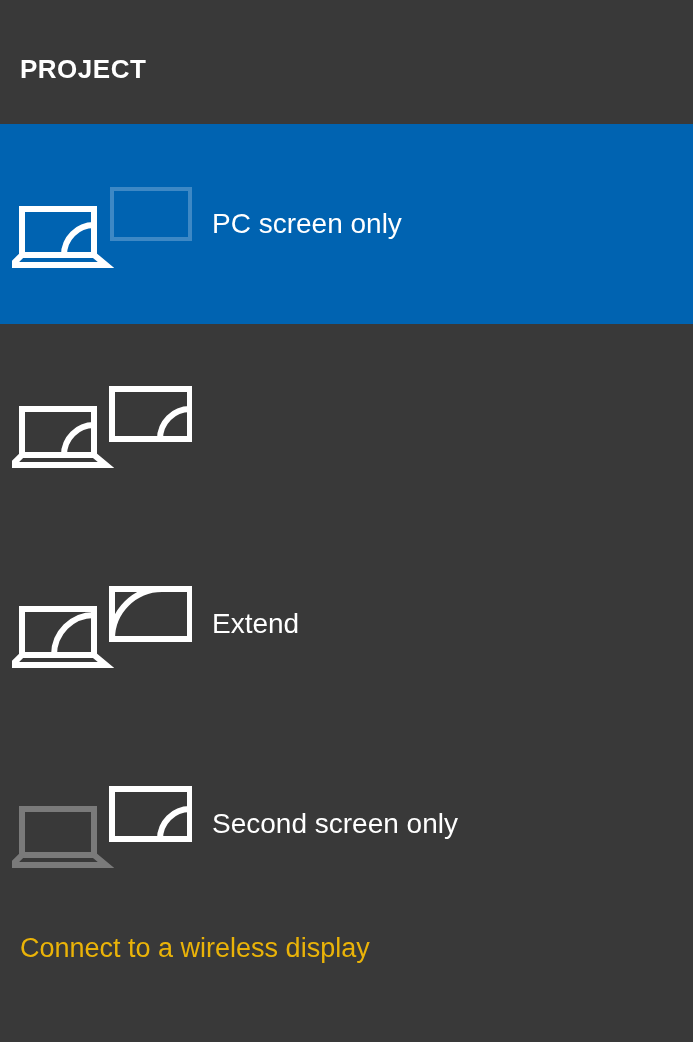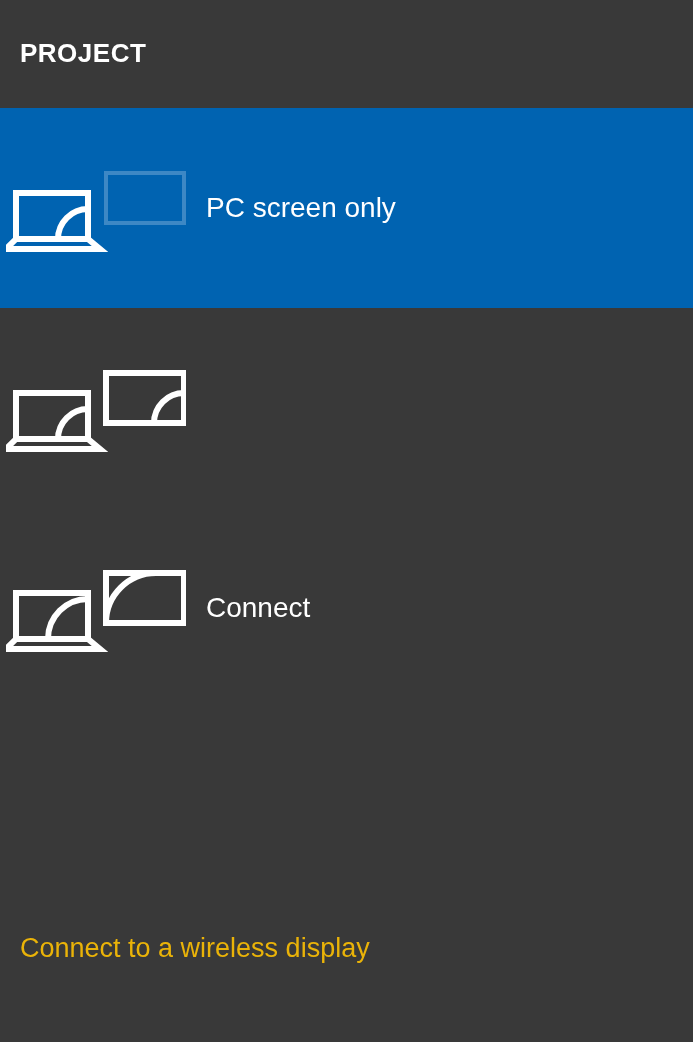--- a/index.html
+++ b/index.html
@@ -13,35 +13,36 @@
   }
   .panel {
     width: 100%;
     height: 100%;
     display: flex;
     flex-direction: column;
   }
   .header {
     padding: 38px 0 0 20px;
     height: 108px;
+    margin-top: 16px;
   }
   .header-title {
     font-size: 26px;
     font-weight: 700;
     letter-spacing: 0.5px;
   }
   .options {
     display: flex;
     flex-direction: column;
   }
   .option {
     height: 200px;
     display: flex;
     align-items: center;
-    padding-left: 6px;
+    padding-left: 12px;
     cursor: pointer;
   }
   .option.selected {
     background: #0063b1;
   }
   .option .icon-wrap {
     width: 200px;
     display: flex;
     align-items: center;
     justify-content: flex-start;
@@ -114,23 +115,40 @@
 
             <rect x="10" y="30" width="72" height="46"></rect>
             <path d="M10 76 L0 86 L94 86 L82 76"></path>
             <path d="M42 76 A40 40 0 0 1 82 36"></path>
 
             <rect x="100" y="10" width="78" height="50"></rect>
             <path d="M100 60 A50 50 0 0 1 150 10"></path>
           </g>
         </svg>
       </div>
-      <div class="label">Connect</div>
+      <div class="label">Extend</div>
     </div>
 
+    <div class="option">
+      <div class="icon-wrap">
+        <svg width="180" height="90" viewBox="0 0 180 90">
+
+          <g stroke="#7a7a7a" stroke-width="6" fill="none">
+            <rect x="10" y="30" width="72" height="46"></rect>
+            <path d="M10 76 L0 86 L94 86 L82 76"></path>
+          </g>
+
+          <g stroke="#ffffff" stroke-width="6" fill="none">
+            <rect x="100" y="10" width="78" height="50"></rect>
+            <path d="M148 60 A30 30 0 0 1 178 30"></path>
+          </g>
+        </svg>
+      </div>
+      <div class="label">Second screen only</div>
+    </div>
 
   </div>
 
   <div class="footer">
     <span class="footer-link">Connect to a wireless display</span>
   </div>
 
 </div>
 
 </body></html>

